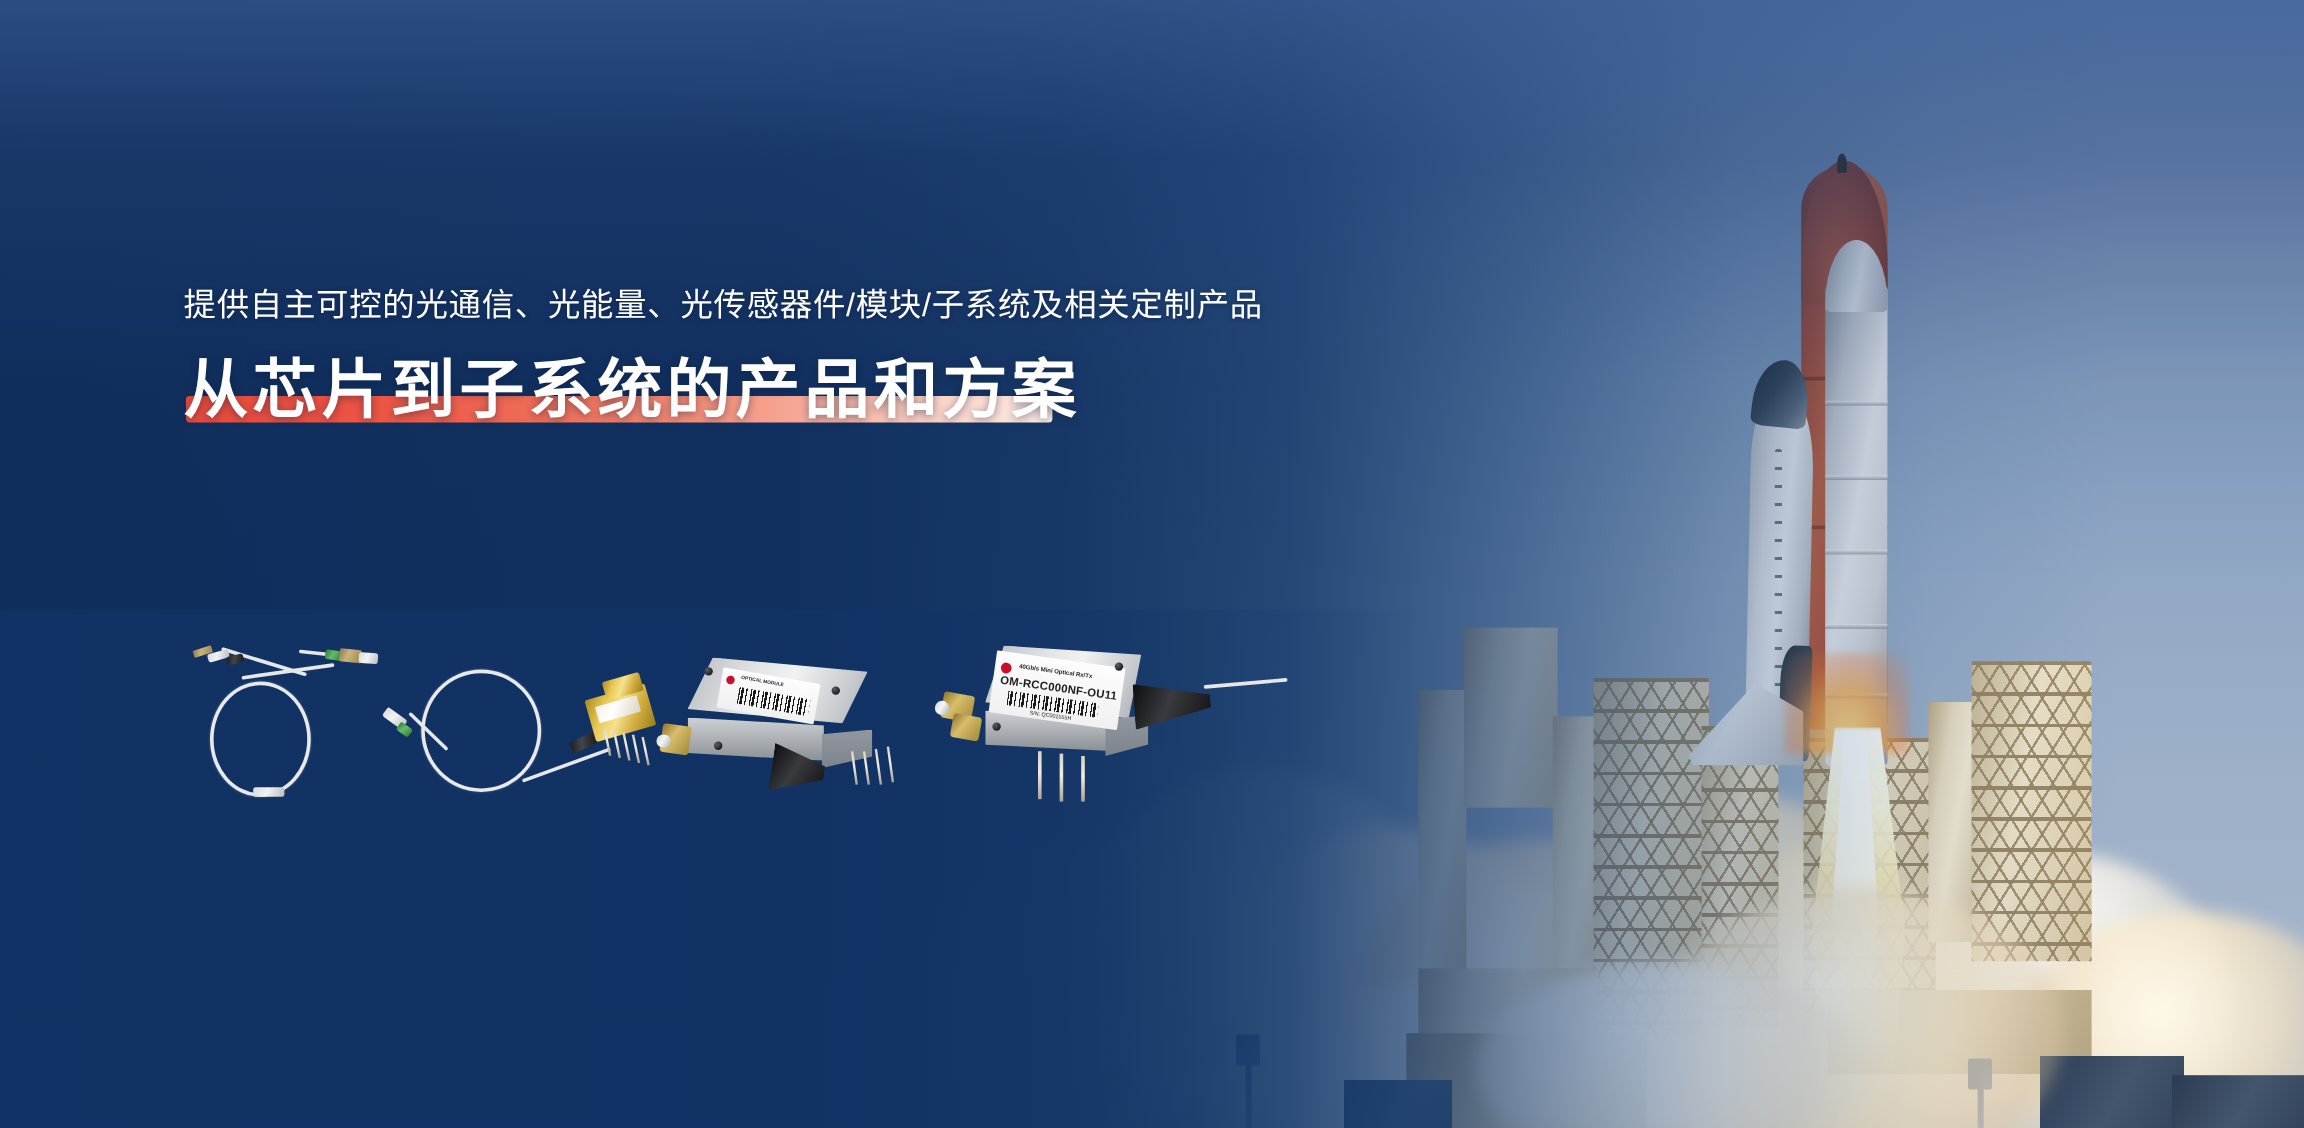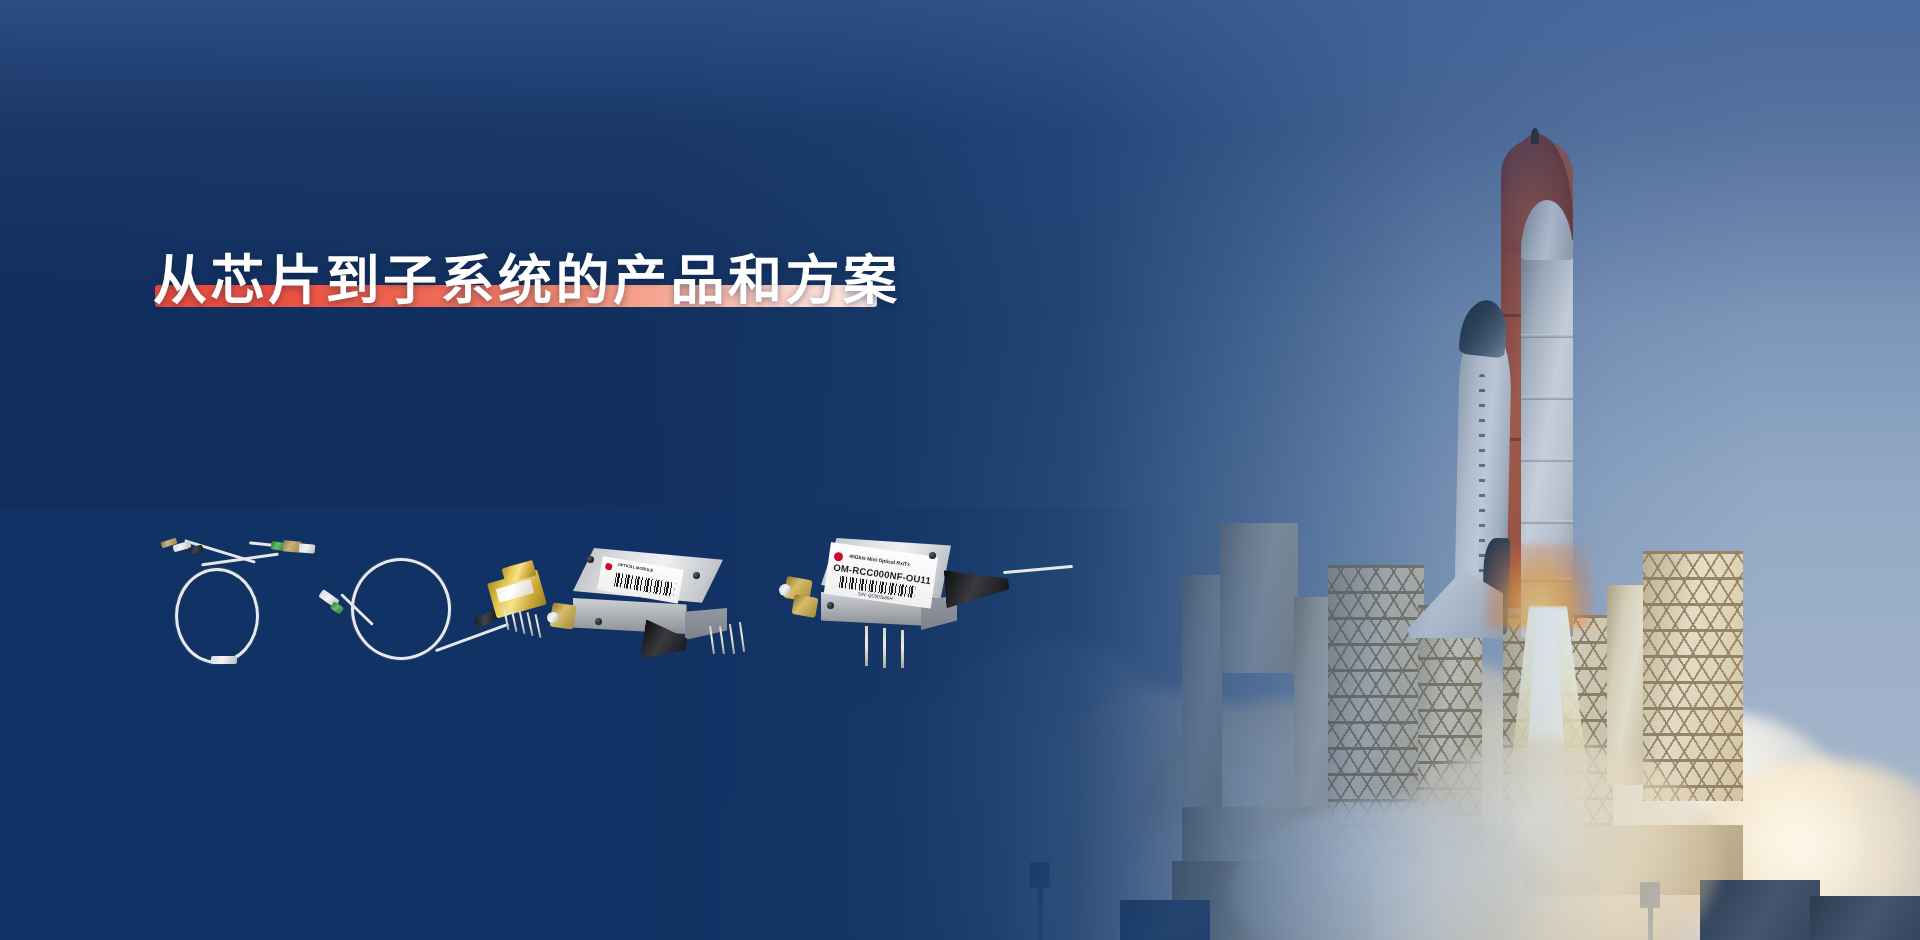--- a/index.html
+++ b/index.html
@@ -450,20 +450,21 @@
   <div>
     <div class="smoke warm" style="left:1380px; top:740px; width:340px; height:240px;"></div>
     <div class="smoke" style="left:1230px; top:800px; width:320px; height:180px;"></div>
   </div>
 
   <div class="navy-wash"></div>
   <div class="navy-top"></div>
   <div class="navy-bottom"></div>
 
   <div class="content">
+    <div class="sub-line">提供自主可控的光通信、光能量、光传感器件/模块/子系统及相关定制产品</div>
 
     <div class="headline-wrap">
       <div class="headline-bar"></div>
       <div class="headline">从芯片到子系统的产品和方案</div>
     </div>
   </div>
 
   <div class="products">
 
     <div class="prod" style="left:0px; top:0px; width:170px; height:140px;">

